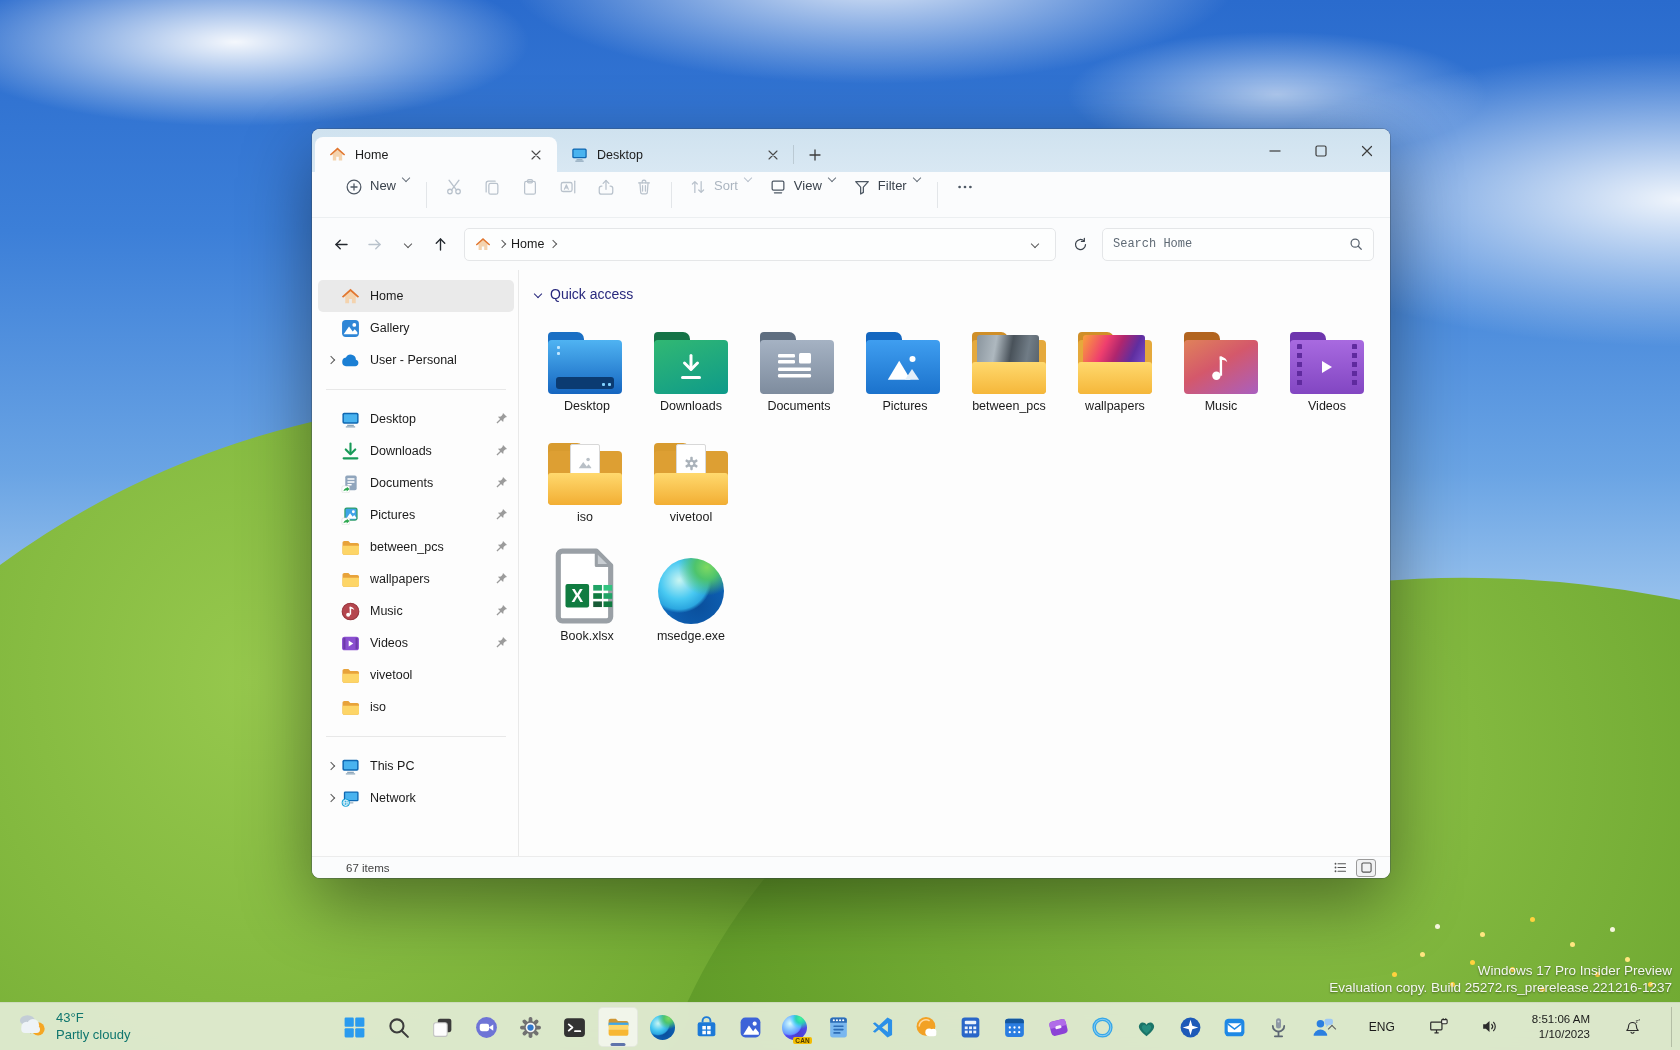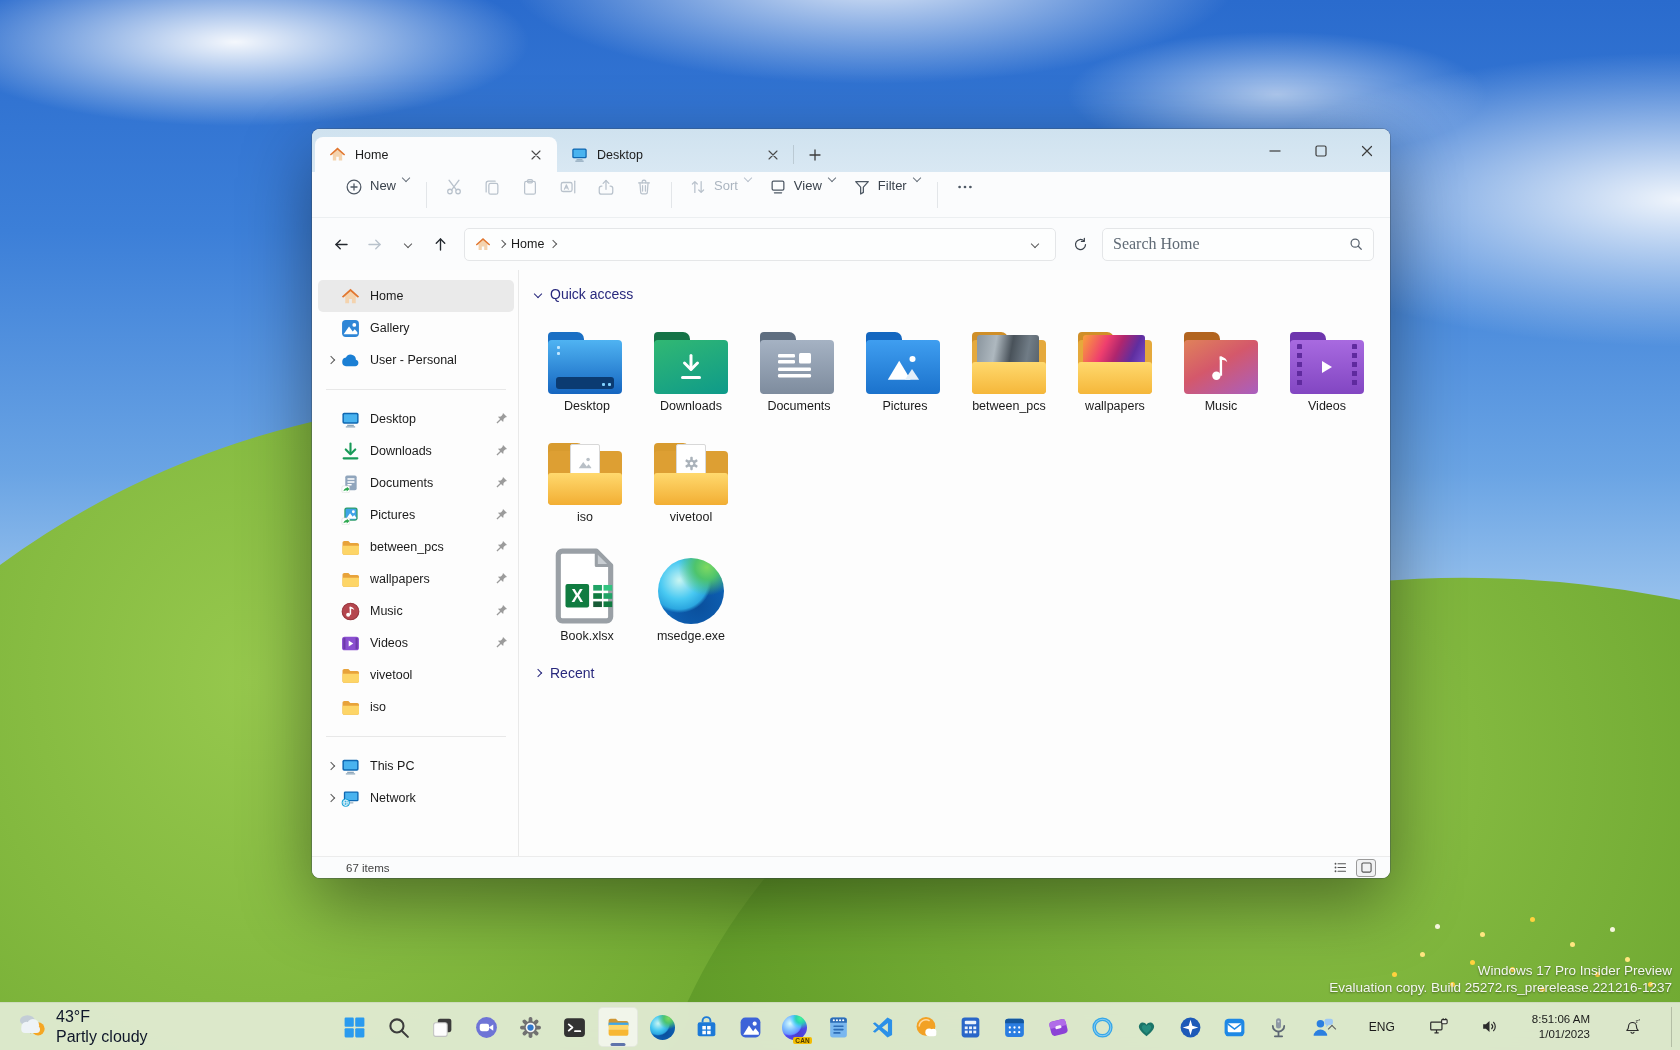--- a/index.html
+++ b/index.html
@@ -60,21 +60,21 @@
   .nav-btn svg{width:17px;height:17px}
   .addrbox{height:33px;flex:none;width:592px;margin-left:6px;border:1px solid #e4e6e8;background:#fdfefe;border-radius:5px;
     display:flex;align-items:center;padding:0 8px 0 10px;font-size:12.5px;color:#1b1b1b}
   .addrbox .chev{margin:0 7px}
   .crumb-home{width:16px;height:15px;display:flex;margin-right:2px}
   .addr-dd{margin-left:auto;width:24px;display:flex;justify-content:center}
   .refresh-btn{width:32px;height:32px;border-radius:5px;display:flex;align-items:center;justify-content:center;margin-left:6px}
   .refresh-btn svg{width:15px;height:15px}
   .searchbox{height:33px;width:272px;margin-left:auto;border:1px solid #e4e6e8;background:#fdfefe;border-radius:5px;
     display:flex;align-items:center;padding:0 10px}
-  .searchbox input{border:none;outline:none;flex:1;font-size:16px;color:#3b82f6;background:transparent;font-family:Liberation Serif, serif}
+  .searchbox input{border:none;outline:none;flex:1;font-size:12px;color:#3b82f6;background:transparent;font-family:Liberation Mono, monospace}
   .searchbox input::placeholder{color:#5f6a75}
   .searchbox svg{width:14px;height:14px;flex:none}
 
   .bodyrow{flex:1;display:flex;min-height:0;background:#fdfdfd}
   .sidebar{width:207px;flex:none;border-right:1px solid #e9e9e9;padding:10px 4px 0 6px;overflow:hidden}
   .sb-item{height:32px;display:flex;align-items:center;border-radius:5px;padding:0 6px 0 4px;font-size:12.5px;color:#1b1b1b}
   .sb-item.selected{background:#eaeaea}
   .sb-gutter{width:18px;flex:none;display:flex;align-items:center;justify-content:center}
   .chev{display:inline-block;width:6px;height:6px;border-right:1.4px solid #5a5a5a;border-bottom:1.4px solid #5a5a5a}
   .chev.r{transform:rotate(-45deg)}
@@ -114,21 +114,21 @@
   .view-toggles{margin-left:auto;display:flex;align-items:center;gap:6px}
   .vt{width:20px;height:18px;display:flex;align-items:center;justify-content:center}
   .vt svg{width:15px;height:15px}
   .vt.selected{border:1px solid #9a9a9a;border-radius:3px;background:#f1f2f3}
 
   
   .taskbar{position:absolute;left:0;right:0;bottom:0;height:48px;background:rgba(225,235,211,.94);
     border-top:1px solid rgba(0,0,0,.06);backdrop-filter:blur(10px)}
   .tb-weather{position:absolute;left:10px;top:0;bottom:0;display:flex;align-items:center;gap:8px;padding:0 8px;border-radius:5px}
   .tb-weather svg{width:30px;height:28px}
-  .wx-text{font-size:16px;color:#0f172a;line-height:1.25}
+  .wx-text{font-size:13px;color:#0f766e;line-height:1.25}
   .tb-center{position:absolute;left:334px;top:4px;display:flex;gap:4px}
   .tk{position:relative;width:40px;height:40px;border-radius:5px;display:flex;align-items:center;justify-content:center}
   .tk svg,.tk .edgeball{width:25px;height:25px}
   .tk.active{background:rgba(255,255,255,.6);box-shadow:inset 0 0 0 1px rgba(0,0,0,.05)}
   .tk-ind{position:absolute;bottom:1px;left:50%;transform:translateX(-50%);width:15px;height:3px;border-radius:2px;background:#5f74ab}
   .canbadge{position:absolute;right:2px;bottom:3px;background:#f3bd02;color:#4a3a00;font-size:6.5px;font-weight:bold;
     padding:0 2px;border-radius:2px;letter-spacing:.2px}
   .tray{position:absolute;right:4px;top:0;bottom:0;display:flex;align-items:center;gap:18px}
   .tray-btn{height:40px;display:flex;align-items:center;justify-content:center;border-radius:5px;padding:0 7px}
   .tray-btn svg{width:19px;height:19px}
@@ -839,24 +839,20 @@
             </div>
             <div class="tile">
               <div class="tile-iconbox">
                 <div class="edgeball" style="width:66px;height:66px"></div>
               </div>
       <div class="tile-label">
                 <span>msedge.exe</span>
               </div>
             </div>
           </div>
-          <div class="sec-header">
-            <span class="chev r"></span>
-    <span>Recent</span>
-          </div>
         </div>
     </div>
 
     <div class="statusbar">
       <span>67 items</span>
       <div class="view-toggles">
         <div class="vt">
             <svg viewBox="0 0 18 18">
               <g stroke="#555" stroke-width="1.3" stroke-linecap="round">
                 <path d="M6 4.5h9M6 9h9M6 13.5h9"></path>
@@ -1151,21 +1147,21 @@
           </svg>
       </div>
       <div class="tray-btn">
         <svg viewBox="0 0 24 24">
             <path d="M4 9.3v5.4h3.4L12 19V5L7.4 9.3Z" fill="#2b2b2b"></path>
             <path d="M14.8 9.2a4.2 4.2 0 0 1 0 5.6M17.2 6.7a7.8 7.8 0 0 1 0 10.6" fill="none" stroke="#2b2b2b" stroke-width="1.5" stroke-linecap="round"></path>
           </svg>
       </div>
       <div class="tray-clock">
         <div>8:51:06 AM</div>
-        <div>1/01/2023</div>
+        <div>1/10/2023</div>
       </div>
       <div class="tray-btn">
         <svg viewBox="0 0 24 24">
             <path d="M4.8 17h14.4c-1.6-1.5-2.2-2.7-2.2-5.1a5 5 0 0 0-10 0c0 2.4-.6 3.6-2.2 5.1Z" fill="none" stroke="#2b2b2b" stroke-width="1.4" stroke-linejoin="round"></path>
             <path d="M10.1 19.3a2.1 2.1 0 0 0 3.8 0" fill="none" stroke="#2b2b2b" stroke-width="1.4" stroke-linecap="round"></path>
             <text x="15.8" y="8.2" font-size="6.5" fill="#2b2b2b" font-family="Liberation Sans,sans-serif">z</text>
             <text x="19.2" y="5" font-size="4.8" fill="#2b2b2b" font-family="Liberation Sans,sans-serif">z</text>
           </svg>
       </div>
       <div class="show-desktop"></div>

